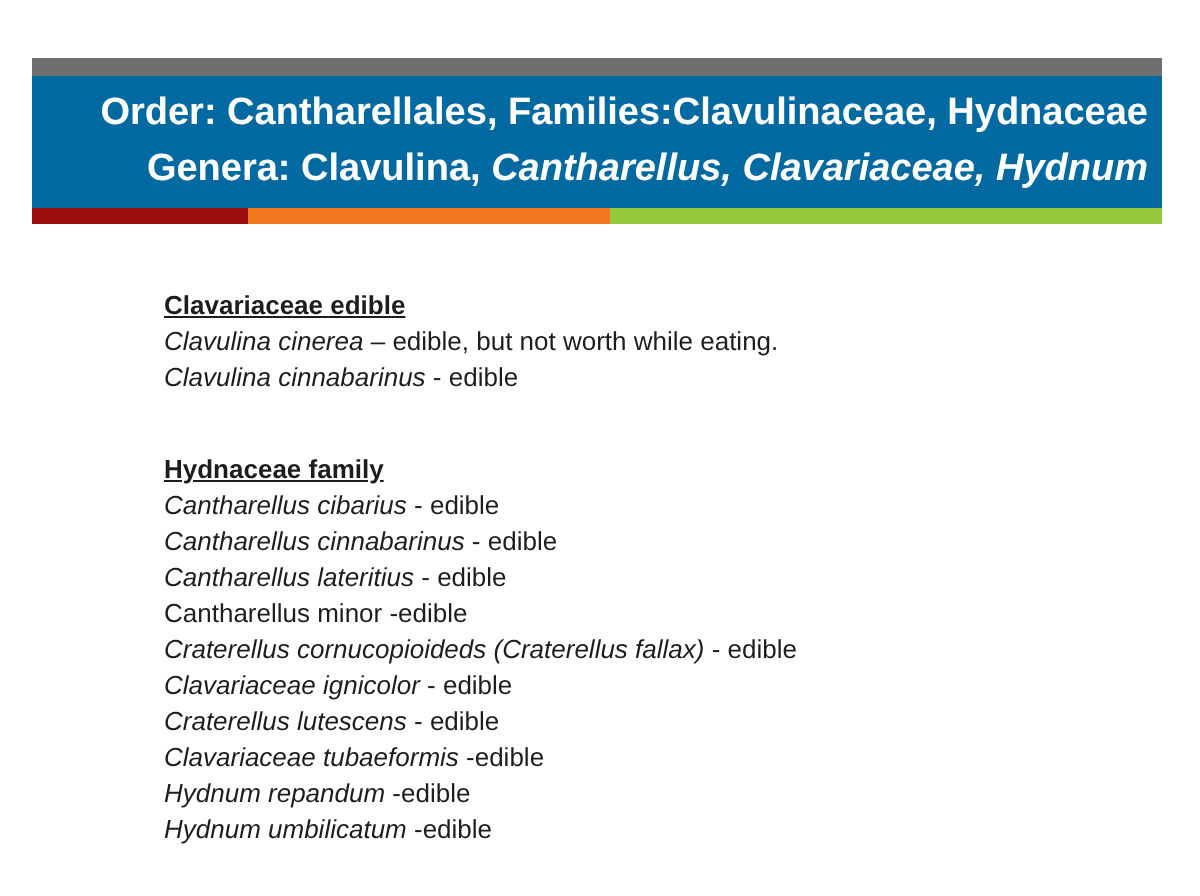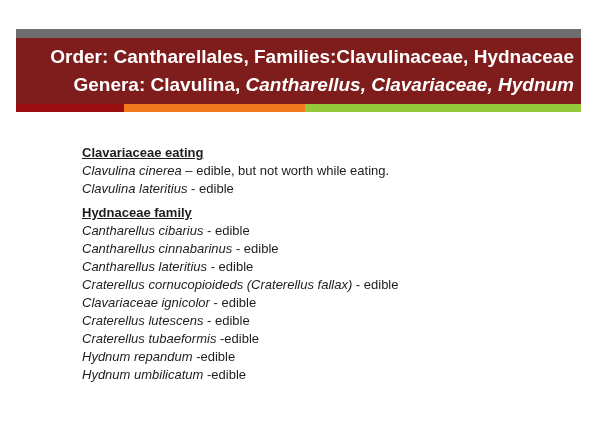--- a/index.html
+++ b/index.html
@@ -58,63 +58,64 @@
   .content {
     position: absolute;
     left: 82px;
     top: 144px;
     right: 30px;
     color: #1d1d1d;
     font-size: 13px;
     line-height: 18px;
   }
   .family-section + .family-section {
-    margin-top: 6px;
+    margin-top: 28px;
   }
   .family-heading {
     font-weight: bold;
     text-decoration: underline;
   }
   .species-line {
     white-space: nowrap;
   }
   .species-line em {
   }
 </style>
 </head>
 <body>
 
 <div class="slide">
 
   <div class="header">
     <div class="bar-top" style="background: rgb(110, 110, 110);"></div>
-    <div class="bar-main" style="background: #7f1d1d;">
+    <div class="bar-main" style="background: #0369a1;">
       <div class="title-line">Order: Cantharellales, Families:Clavulinaceae, Hydnaceae</div>
       <div class="title-line"><span>Genera: Clavulina, </span><em>Cantharellus, Clavariaceae, Hydnum</em></div>
     </div>
     <div class="accent-strip">
       <div class="seg seg-red" style="background: rgb(156, 13, 15);"></div>
       <div class="seg seg-orange" style="background: rgb(242, 121, 31);"></div>
       <div class="seg seg-green" style="background: rgb(149, 201, 61);"></div>
     </div>
   </div>
 
   <div class="content" id="sections-root">
       <section class="family-section">
-        <div class="family-heading">Clavariaceae eating</div>
+        <div class="family-heading">Clavariaceae edible</div>
         <div class="species-line"><em>Clavulina cinerea</em><span> – edible, but not worth while eating.</span></div>
-        <div class="species-line"><em>Clavulina lateritius</em><span> - edible</span></div>
+        <div class="species-line"><em>Clavulina cinnabarinus</em><span> - edible</span></div>
       </section>
       <section class="family-section">
         <div class="family-heading">Hydnaceae family</div>
         <div class="species-line"><em>Cantharellus cibarius</em><span> - edible</span></div>
         <div class="species-line"><em>Cantharellus cinnabarinus</em><span> - edible</span></div>
         <div class="species-line"><em>Cantharellus lateritius</em><span> - edible</span></div>
+        <div class="species-line"><span>Cantharellus minor -edible</span></div>
         <div class="species-line"><em>Craterellus cornucopioideds (Craterellus fallax)</em><span> - edible</span></div>
         <div class="species-line"><em>Clavariaceae ignicolor</em><span> - edible</span></div>
         <div class="species-line"><em>Craterellus lutescens</em><span> - edible</span></div>
-        <div class="species-line"><em>Craterellus tubaeformis</em><span> -edible</span></div>
+        <div class="species-line"><em>Clavariaceae tubaeformis</em><span> -edible</span></div>
         <div class="species-line"><em>Hydnum repandum</em><span> -edible</span></div>
         <div class="species-line"><em>Hydnum umbilicatum</em><span> -edible</span></div>
       </section>
     </div>
 
 </div>
 
 </body></html>

